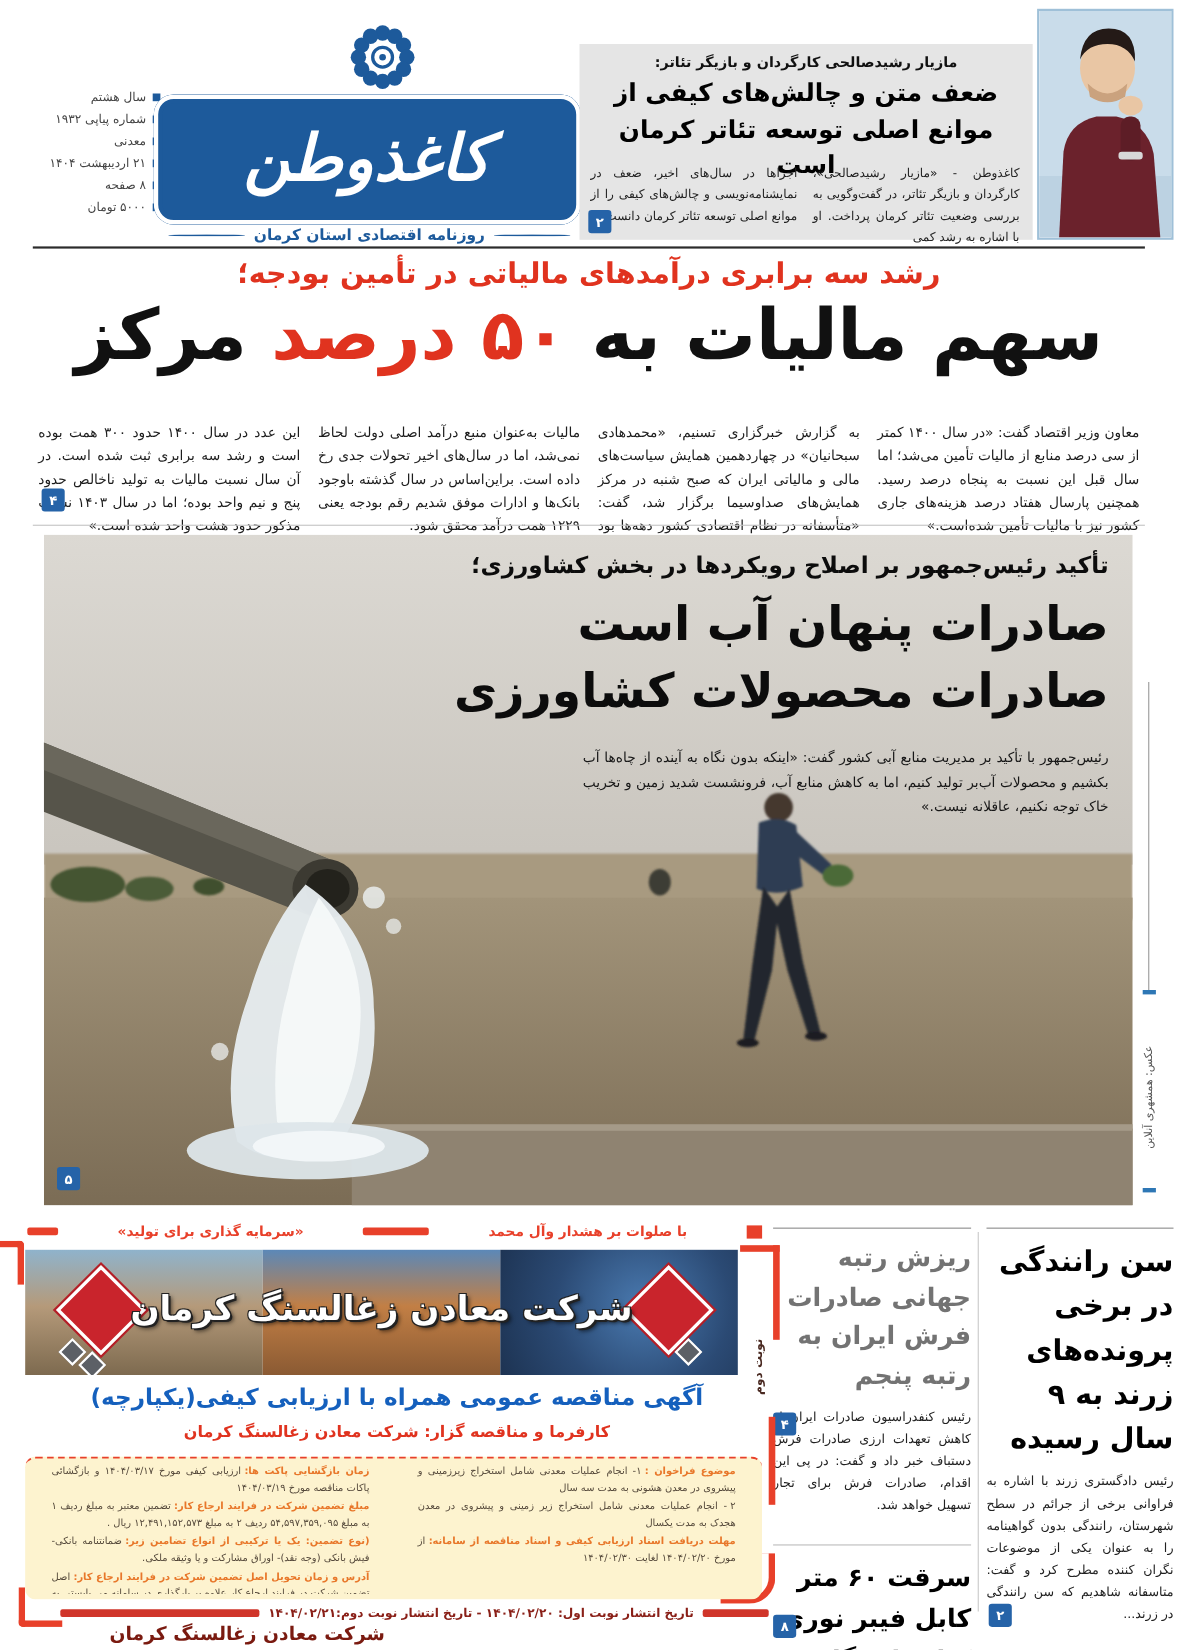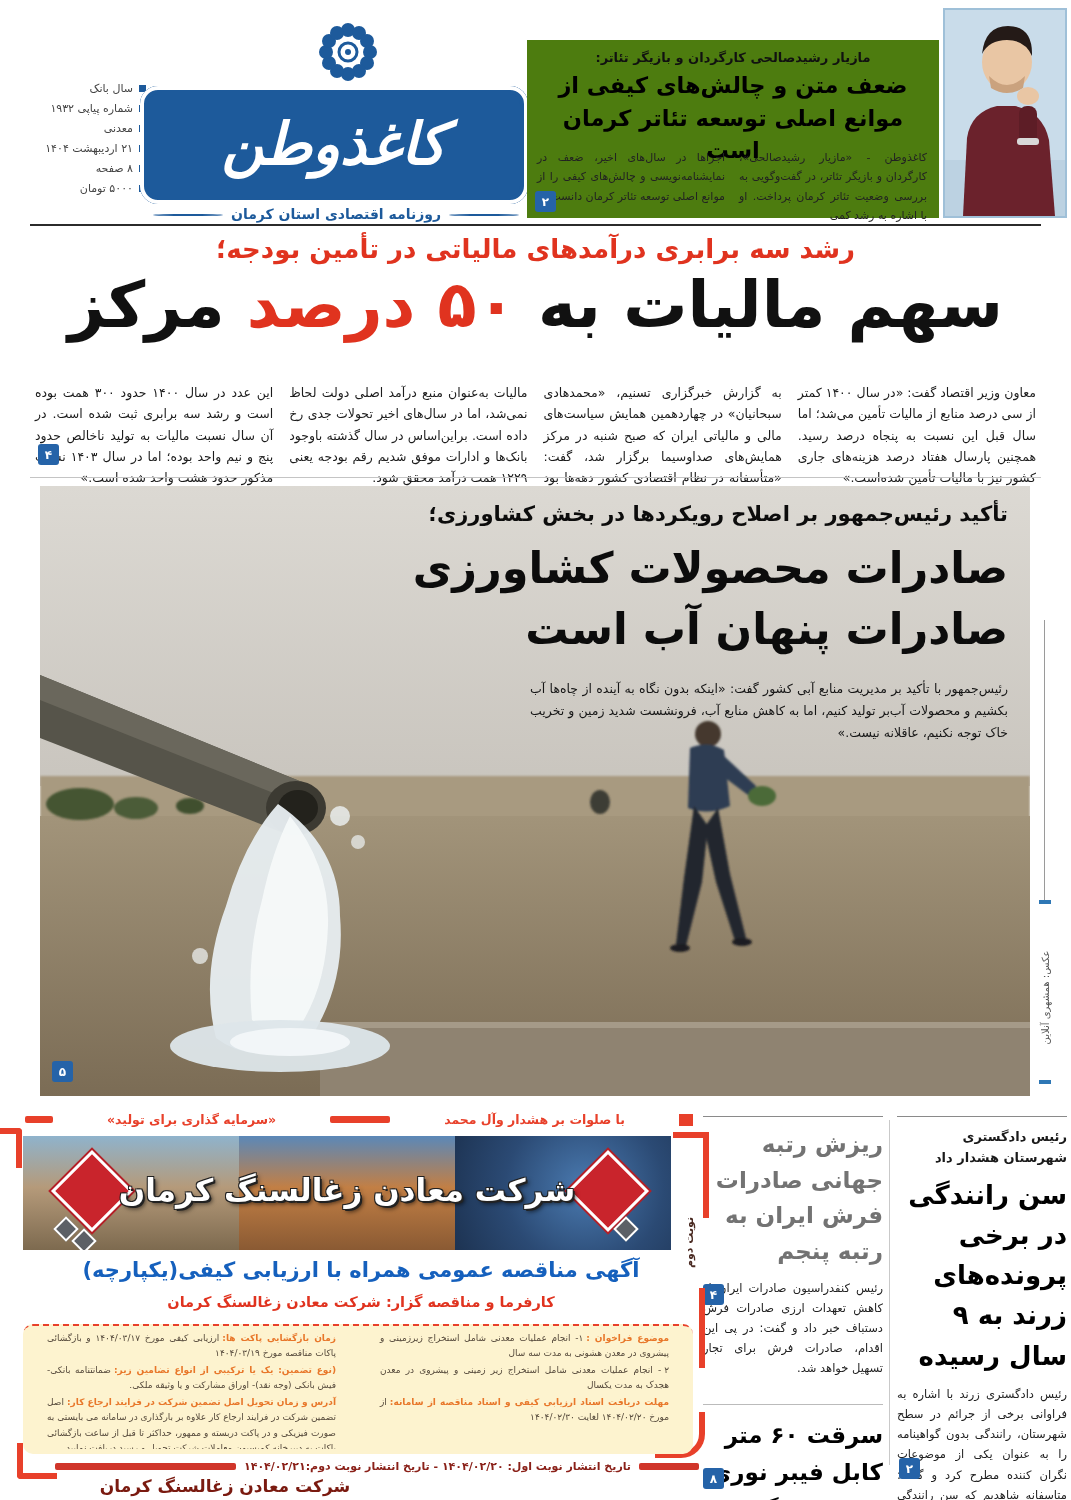--- a/index.html
+++ b/index.html
@@ -16,21 +16,21 @@
             border-radius:18px;box-shadow:inset 0 0 0 4px #ffffff, inset 0 0 0 8px #1d5a9b;}
   .logo-title{position:absolute;top:8px;left:0;width:100%;text-align:center;color:#fff;
               font-size:58px;font-weight:bold;font-style:italic;letter-spacing:2px;line-height:100px;}
   .logo-flower{position:absolute;top:-16px;left:176px;}
   .logo-tagline{position:absolute;bottom:0;left:0;width:100%;text-align:center;
                 color:#1d5a9b;font-size:14px;font-weight:bold;}
   .logo-tagline::before,.logo-tagline::after{content:"";display:inline-block;width:70px;height:0;
                 border-top:2px solid #1d5a9b;vertical-align:middle;margin:0 8px;border-radius:50%;}
 
   
-  .theater{position:absolute;top:40px;left:527px;width:412px;height:178px;background:#4d7c0f;padding:0;}
+  .theater{position:absolute;top:40px;left:527px;width:412px;height:178px;background:#e5e5e5;padding:0;}
   .theater-kicker{margin:10px 14px 0;text-align:center;font-size:13px;font-weight:bold;color:#111;}
   .theater-head{margin:4px 12px 0;text-align:center;font-size:22.5px;font-weight:bold;color:#000;line-height:1.45;}
   .theater-cols{position:absolute;top:108px;left:10px;right:12px;display:flex;gap:14px;direction:rtl;}
   .theater-col{flex:1;font-size:11px;color:#222;text-align:justify;line-height:1.75;}
   .badge{display:flex;align-items:center;justify-content:center;width:21px;height:21px;
          background:#2563a8;color:#fff;font-size:12px;border-radius:3px;font-weight:bold;}
   .theater-badge{position:absolute;left:8px;bottom:6px;}
   .portrait{position:absolute;top:8px;left:943px;width:124px;height:210px;border:2px solid #9fc0d8;box-sizing:border-box;}
 
   .rule-dark{position:absolute;top:224px;left:30px;width:1011px;height:2px;background:#2b2b2b;}
@@ -125,21 +125,21 @@
               font-size:17px;font-weight:bold;}
 </style>
 </head>
 <body>
 
 <div class="page">
 
   <div class="info-list">
     <div class="info-row">
         <span class="info-bullet"></span>
-        <span class="info-txt">سال بانک</span>
+        <span class="info-txt">سال هشتم</span>
       </div>
     <div class="info-row">
         <span class="info-bullet"></span>
         <span class="info-txt">شماره پیاپی ۱۹۳۲</span>
       </div>
     <div class="info-row">
         <span class="info-bullet"></span>
         <span class="info-txt">معدنی</span>
       </div>
     <div class="info-row">
@@ -269,37 +269,36 @@
         <path d="M684 270 L716 300 L712 312 L680 288 Z" fill="#2e3c52"></path>
         <ellipse cx="722" cy="310" rx="14" ry="10" fill="#4c6a38"></ellipse>
         <path d="M654 320 L644 392 L636 458 L646 460 L662 396 L668 340 Z" fill="#23262e"></path>
         <path d="M678 322 L690 388 L706 452 L696 458 L676 396 L664 342 Z" fill="#23262e"></path>
         <ellipse cx="640" cy="462" rx="10" ry="4" fill="#1c1c20"></ellipse>
         <ellipse cx="702" cy="456" rx="10" ry="4" fill="#1c1c20"></ellipse>
       </g>
     </svg>
     <div class="water-kicker">تأکید رئیس‌جمهور بر اصلاح رویکردها در بخش کشاورزی؛</div>
     <div class="water-head">
+      <div>صادرات پنهان آب است</div>
       <div>صادرات محصولات کشاورزی</div>
-      <div>صادرات پنهان آب است</div>
     </div>
     <div class="water-lede">رئیس‌جمهور با تأکید بر مدیریت منابع آبی کشور گفت: «اینکه بدون نگاه به آینده از چاه‌ها آب بکشیم و محصولات آب‌بر تولید کنیم، اما به کاهش منابع آب، فرونشست شدید زمین و تخریب خاک توجه نکنیم، عاقلانه نیست.»</div>
     <div class="badge photo-badge">۵</div>
   </div>
   <div class="vline" style="top:620px;height:280px;"></div>
   <div class="credit-wrap">
     <span class="credit-tick" style="top:0;"></span>
     <span class="credit-txt">عکس: همشهری آنلاین</span>
     <span class="credit-tick" style="top:180px;"></span>
   </div>
   <div class="vline" style="top:1105px;height:0px;"></div>
 
   <div class="bcol col1">
     <div class="toprule"></div>
-    <div class="col1-kicker">رئیس دادگستری شهرستان هشدار داد</div>
     <div class="col1-head">سن رانندگی در برخی پرونده‌های زرند به ۹ سال رسیده</div>
     <div class="col-body">رئیس دادگستری زرند با اشاره به فراوانی برخی از جرائم در سطح شهرستان، رانندگی بدون گواهینامه را به عنوان یکی از موضوعات نگران کننده مطرح کرد و گفت: متاسفانه شاهدیم که سن رانندگی در زرند...</div>
     <div class="badge col1-badge">۲</div>
   </div>
   <div class="vdiv"></div>
 
   <div class="bcol col2">
     <div class="toprule"></div>
     <div class="col2-head">ریزش رتبه جهانی صادرات فرش ایران به رتبه پنجم</div>
     <div class="col-body">رئیس کنفدراسیون صادرات ایران از کاهش تعهدات ارزی صادرات فرش دستباف خبر داد و گفت: در پی این اقدام، صادرات فرش برای تجار تسهیل خواهد شد.</div>
@@ -344,20 +343,21 @@
     <div class="ad-yellow">
       <div class="ad-cols">
         <div class="ad-col">
           <p class="ad-line"><b class="ad-lbl">موضوع فراخوان :</b><span>۱- انجام عملیات معدنی شامل استخراج زیرزمینی و پیشروی در معدن هشونی به مدت سه سال</span></p>
           <p class="ad-line"><b class="ad-lbl"></b><span>۲- انجام عملیات معدنی شامل استخراج زیر زمینی و پیشروی در معدن هجدک به مدت یکسال</span></p>
           <p class="ad-line"><b class="ad-lbl">مهلت دریافت اسناد ارزیابی کیفی و اسناد مناقصه از سامانه:</b><span>از مورخ ۱۴۰۴/۰۲/۲۰ لغایت ۱۴۰۴/۰۲/۳۰</span></p>
 
         </div>
         <div class="ad-col">
           <p class="ad-line"><b class="ad-lbl">زمان بازگشایی پاکت ها:</b><span>ارزیابی کیفی مورخ ۱۴۰۴/۰۳/۱۷ و بازگشائی پاکات مناقصه مورخ ۱۴۰۴/۰۳/۱۹</span></p>
+          <p class="ad-line"><b class="ad-lbl">مبلغ تضمین شرکت در فرایند ارجاع کار:</b><span>تضمین معتبر به مبلغ ردیف ۱ به مبلغ ۵۴,۵۹۷,۳۵۹,۰۹۵ ردیف ۲ به مبلغ ۱۲,۴۹۱,۱۵۲,۵۷۳ ریال .</span></p>
           <p class="ad-line"><b class="ad-lbl">(نوع تضمین: یک یا ترکیبی از انواع تضامین زیر:</b><span>ضمانتنامه بانکی- فیش بانکی (وجه نقد)- اوراق مشارکت و یا وثیقه ملکی.</span></p>
           <p class="ad-line"><b class="ad-lbl">آدرس و زمان تحویل اصل تضمین شرکت در فرایند ارجاع کار:</b><span>اصل تضمین شرکت در فرایند ارجاع کار علاوه بر بارگذاری در سامانه می بایستی به صورت فیزیکی و در پاکت دربسته و ممهور، حداکثر تا قبل از ساعت بازگشائی پاکات به دبیرخانه کمیسیون معاملات شرکت تحویل و رسید دریافت نمایید.</span></p>
 
         </div>
       </div>
     </div>
 
     <div class="ad-footer">
       <span class="dash long"></span>
       <span>تاریخ انتشار نوبت اول: ۱۴۰۴/۰۲/۲۰ - تاریخ انتشار نوبت دوم:۱۴۰۴/۰۲/۲۱</span>

